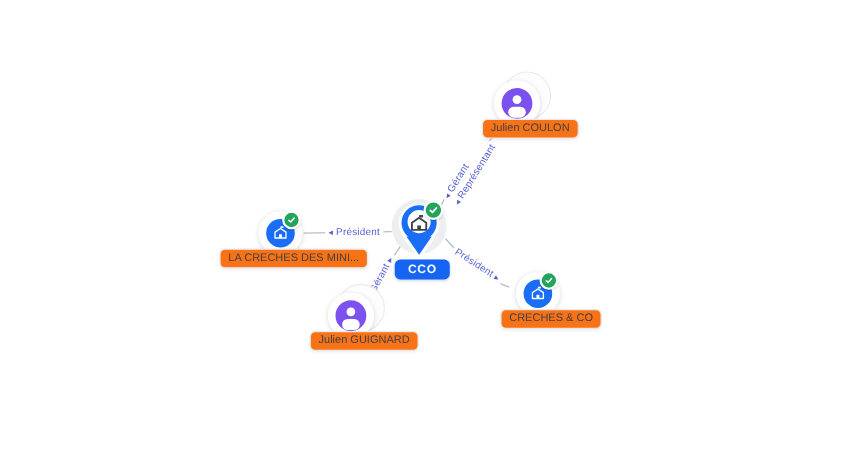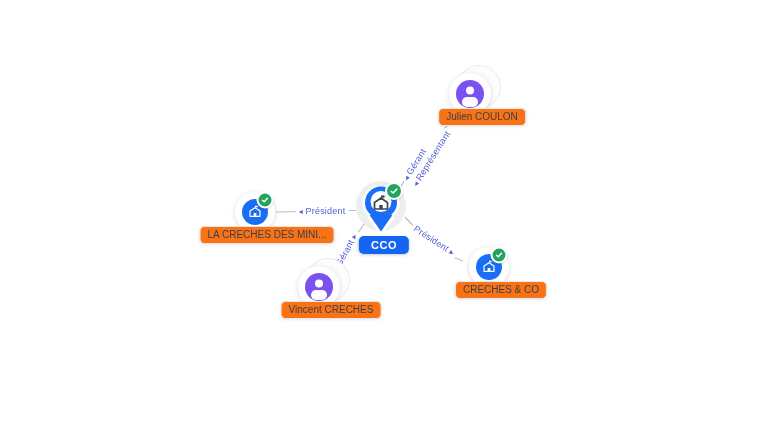--- a/index.html
+++ b/index.html
@@ -159,21 +159,21 @@
   <div class="node" style="left:319px;top:287px;">
     <div class="ghost"></div>
     <div class="disc">
       <div class="inner person">
         <svg width="28" height="28" viewBox="0 0 28 28">
           <circle cx="14" cy="10.5" r="4" fill="#fff"></circle>
           <rect x="6" y="17" width="16" height="10" rx="5" fill="#fff"></rect>
         </svg>
       </div>
     </div>
-    <div class="pill">Vincent CRECHES</div>
+    <div class="pill">Julien GUIGNARD</div>
   </div>
 
   <div class="node" style="left:381px;top:206px;">
     <div class="halo"></div>
     <svg class="pin-svg" width="46" height="56" viewBox="0 0 46 56">
       <path d="M9,31 L37,31 L23,50 Z" fill="#ffffff"></path>
       <circle cx="23" cy="17" r="18.5" fill="#ffffff"></circle>
       <path d="M11.5,29 L34.5,29 L23,45.5 Z" fill="#1a6ef5"></path>
       <circle cx="23" cy="16.5" r="16" fill="#1a6ef5"></circle>
       <circle cx="23" cy="15.5" r="10.5" fill="#ffffff"></circle>

